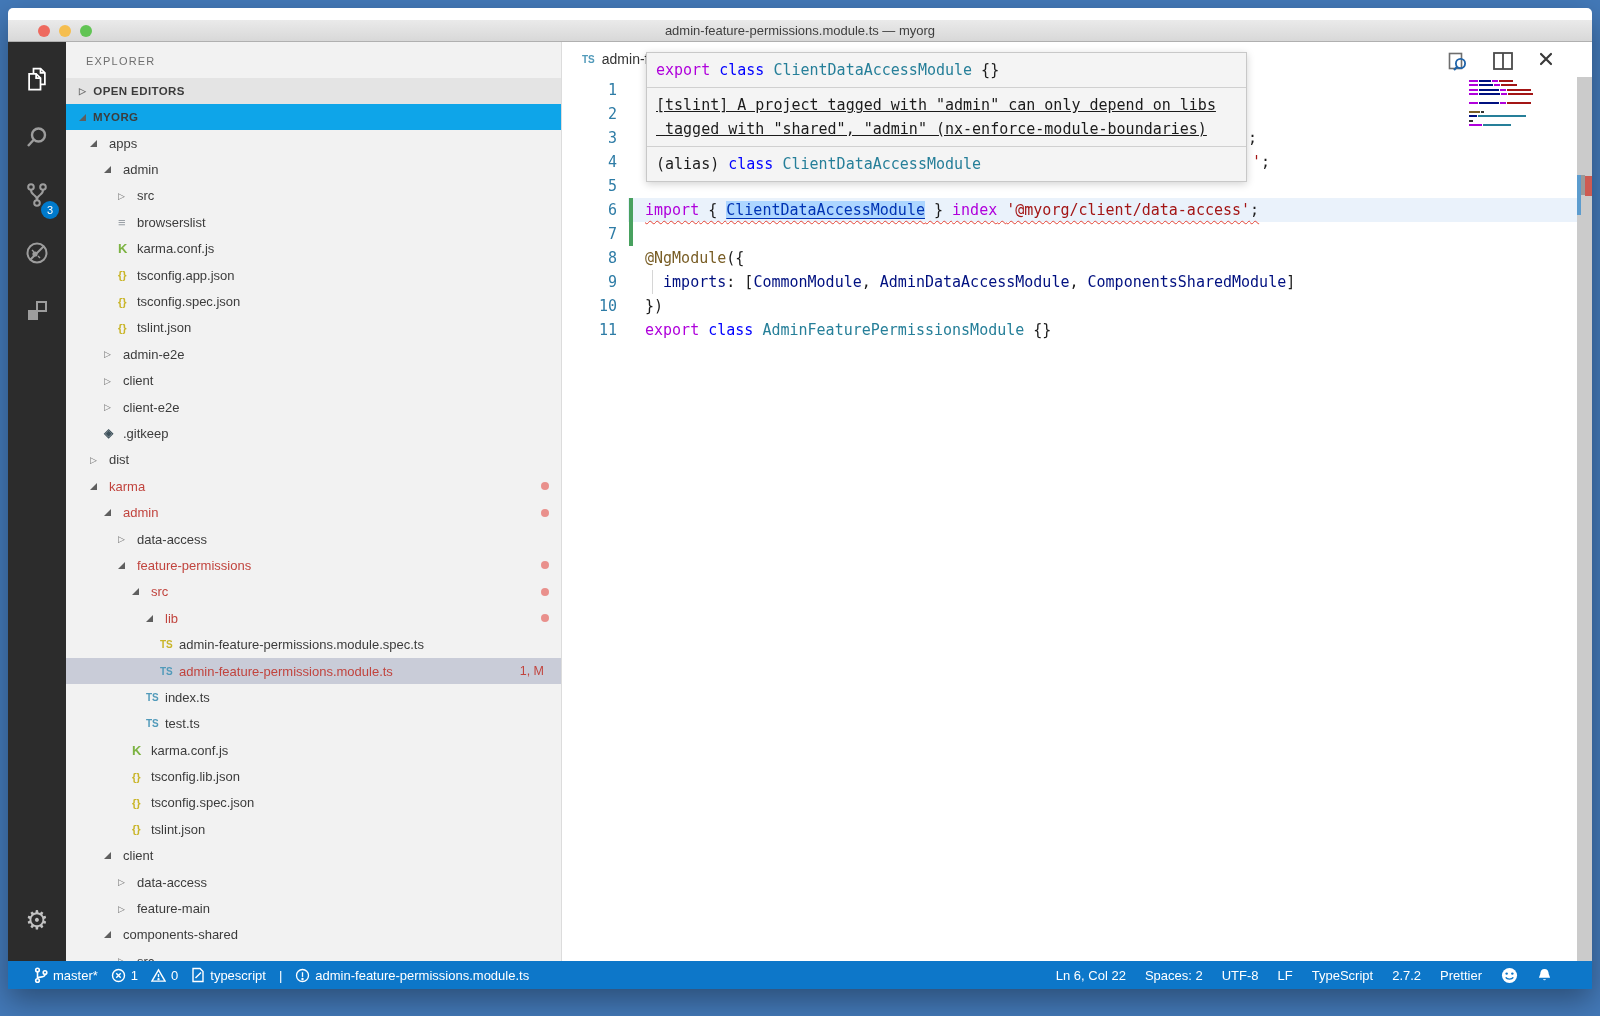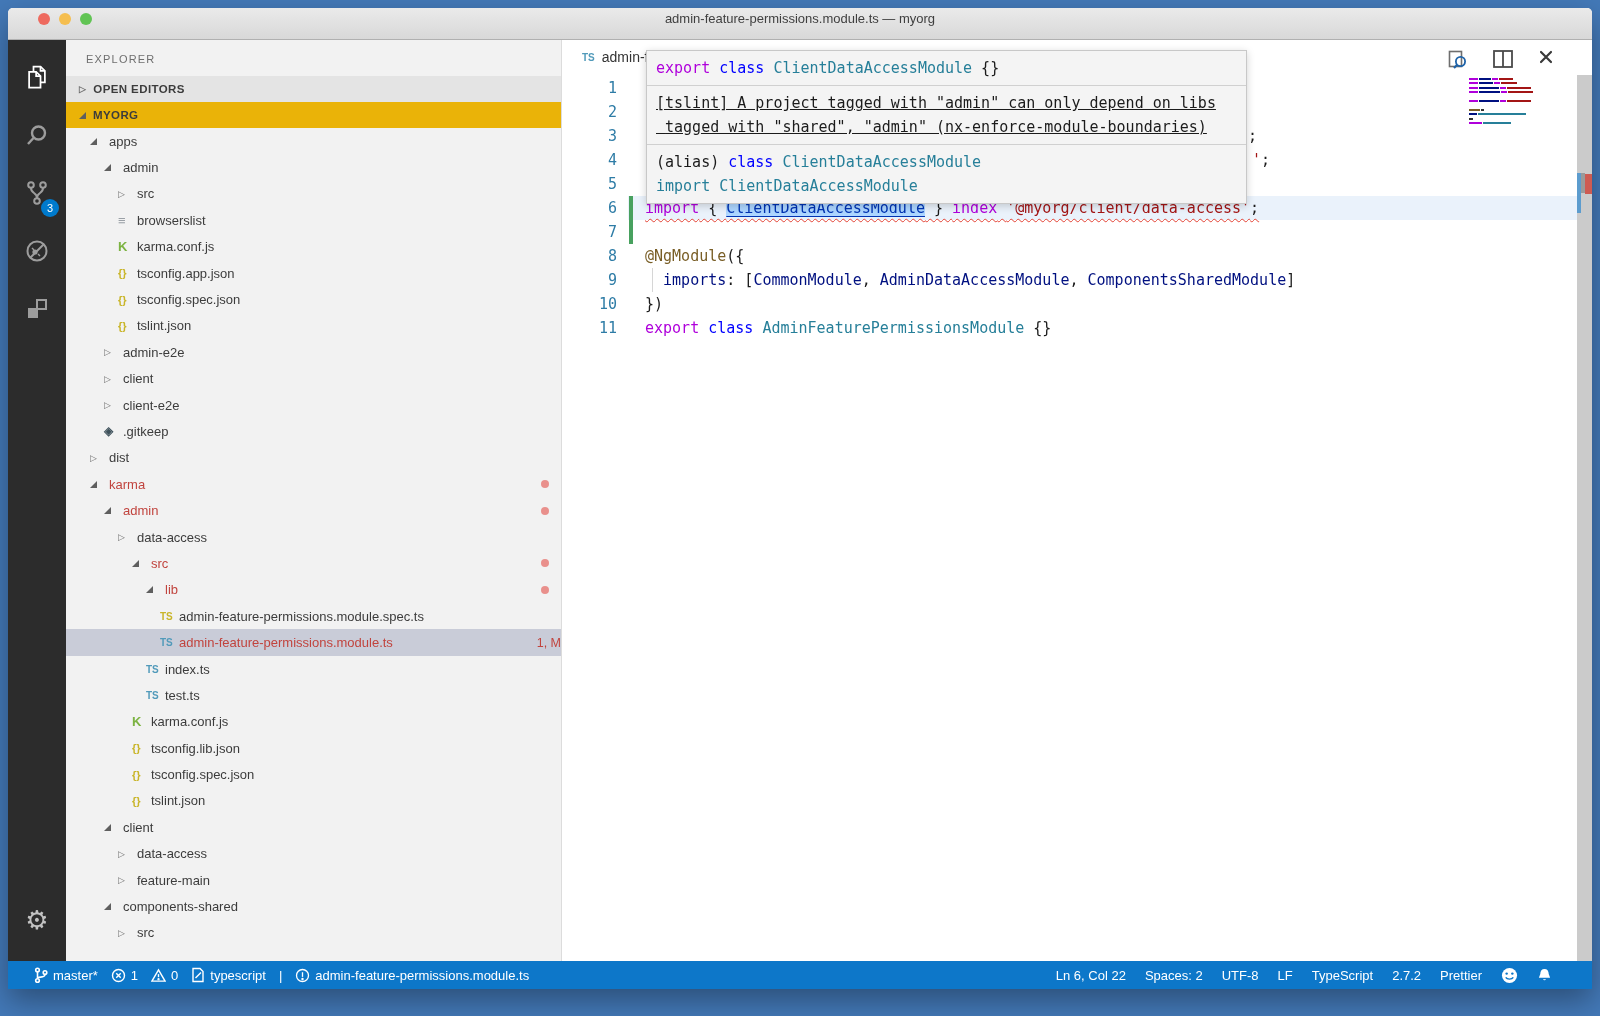--- a/index.html
+++ b/index.html
@@ -2,22 +2,22 @@
 <html><head>
 <meta charset="utf-8">
 <style>
   * { box-sizing: border-box; }
   body { margin:0; width:1600px; height:1016px; background:#4379B8; overflow:hidden;
          font-family:"Liberation Sans", sans-serif; }
   .window { position:absolute; left:8px; top:8px; width:1584px; height:981px;
             border-radius:5px 5px 0 0; overflow:hidden; display:flex; flex-direction:column;
             box-shadow:0 12px 30px rgba(0,0,0,.35); background:#fff; }
   
-  .titlebar { height:32px; flex:none; background:linear-gradient(#EAEAEA,#D8D8D8);
-              border-bottom:1px solid #B0B0B0; position:relative; }
+  .titlebar { height:22px; flex:none; background:linear-gradient(#EAEAEA,#D8D8D8);
+              border-bottom:1px solid #B0B0B0; position:relative;margin-top:12px; }
   #traffic { position:absolute; left:30px; top:5px; display:flex; gap:9px; }
   .tl { width:12px; height:12px; border-radius:50%; }
   .title { text-align:center; font-size:13px; color:#3F3F3F; line-height:21px;
            white-space:nowrap; overflow:hidden; }
   .main { flex:1; display:flex; min-height:0; }
   
   .activitybar { width:58px; flex:none; background:#2C2C2C; display:flex; flex-direction:column;
                  align-items:center; padding-top:10px; }
   .ab-item { width:58px; height:58px; display:flex; align-items:center; justify-content:center;
              position:relative; color:#9D9D9D; cursor:pointer; }
@@ -25,38 +25,38 @@
   .ab-badge { position:absolute; right:7px; bottom:7px; width:18px; height:18px; border-radius:50%;
               color:#fff; font-size:11px; display:flex; align-items:center; justify-content:center; }
   .ab-bottom { margin-top:auto; margin-bottom:12px; }
   .gear { font-size:26px; color:#C2C2C2; line-height:1; }
   
   .sidebar { width:495px; flex:none; background:#F2F2F2; display:flex; flex-direction:column; overflow:hidden; }
   .sb-title { height:36px; line-height:38px; padding-left:20px; font-size:11px; letter-spacing:1.2px; color:#6F6F6F; }
   .sb-header { height:26px; flex:none; display:flex; align-items:center; gap:7px; padding-left:13px;
                font-weight:bold; font-size:11.5px; color:#3C3C3C; letter-spacing:.4px; cursor:pointer; }
   .sb-header.oe { background:#E4E4E4; }
-  .sb-header.root { background:#eab308; }
+  .sb-header.root { background:#0ea5e9; }
   #tree { flex:1; overflow:hidden; }
   .row { height:26.4px; display:flex; align-items:center; position:relative; font-size:13px;
          color:#3C3C3C; cursor:pointer; }
   .row.selected { background:#C9CCD8; }
   .slot { width:19px; flex:none; display:flex; align-items:center; }
   .arrow-col { font-size:9px; color:#707070; }
   .arrow-exp { width:0; height:0; border-left:7px solid transparent; border-bottom:7px solid #5F5F5F; }
   .fi { font-weight:bold; }
   .fi-ts-blue { color:#519ABA; font-size:10px; }
   .fi-ts-yellow { color:#C9B529; font-size:10px; }
   .fi-json { color:#C9B529; font-size:11px; }
   .fi-karma { color:#7CB342; font-size:13px; }
   .fi-lines { color:#9AA0A6; font-size:13px; }
   .fi-git { color:#3E515B; font-size:12px; }
   .lbl.error { color:#C1443E; }
   .dot { position:absolute; right:12px; width:8px; height:8px; border-radius:50%; background:#E9908C; }
-  .badge { position:absolute; right:0; font-size:12.5px; color:#C1443E; }
+  .badge { position:absolute; right:17px; font-size:12.5px; color:#C1443E; }
   
   .editor { flex:1; background:#fff; position:relative; border-left:1px solid #DCDCDC; overflow:hidden; }
   .tab { position:absolute; left:20px; top:0; height:34px; display:flex; align-items:center; gap:7px;
          font-size:14px; color:#333; z-index:1; cursor:pointer; white-space:nowrap; }
   .ed-actions { position:absolute; right:38px; top:9px; display:flex; gap:24px; z-index:40; }
   .ed-actions span { cursor:pointer; }
   .code { position:absolute; left:0; top:36px; right:0; bottom:0; }
   .cl { height:24px; display:flex; position:relative; }
   .cl.cur { background:linear-gradient(90deg, transparent 0 66px, #EAF2FB 66px); }
   .ln { width:55px; flex:none; text-align:right; color:#2E7CA6;
@@ -254,20 +254,27 @@
             </span>
             <span class="lbl error">admin</span>
             <span class="dot"></span>
           </div>
           <div class="row" style="padding-left: 52px;">
             <span class="slot">
               <span class="arrow-col">▷</span>
             </span>
             <span class="lbl">data-access</span>
           </div>
+          <div class="row" style="padding-left: 52px;">
+            <span class="slot">
+              <span class="arrow-exp"></span>
+            </span>
+            <span class="lbl error">feature-permissions</span>
+            <span class="dot"></span>
+          </div>
           <div class="row" style="padding-left: 66px;">
             <span class="slot">
               <span class="arrow-exp"></span>
             </span>
             <span class="lbl error">src</span>
             <span class="dot"></span>
           </div>
           <div class="row" style="padding-left: 80px;">
             <span class="slot">
               <span class="arrow-exp"></span>
@@ -431,21 +438,20 @@
             <span class="gbar"></span>
             <span class="ct"><span class="tk-kw">export</span><span class="tk-def"> </span><span class="tk-blue">class</span><span class="tk-def"> </span><span class="tk-type">AdminFeaturePermissionsModule</span><span class="tk-def"> {}</span></span>
           </div>
         </div>
       <div class="hover">
         <div class="hv-s hv-s1" id="hv1"><span class="tk-kw">export</span><span class="tk-def"> </span><span class="tk-blue">class</span><span class="tk-def"> </span><span class="tk-type">ClientDataAccessModule</span><span class="tk-def"> {}</span></div>
         <div class="hv-s hv-s2">[tslint] A project tagged with "admin" can only depend on libs
  tagged with "shared", "admin" (nx-enforce-module-boundaries)</div>
         <div class="hv-s hv-s3" id="hv3">
             <div><span class="tk-def">(alias) </span><span class="tk-blue">class</span><span class="tk-def"> </span><span class="tk-type">ClientDataAccessModule</span></div>
-            <div><span class="tk-type">import ClientDataAccessModule</span></div>
           </div>
       </div>
       <div class="minimap" id="minimap">
           <div class="mm-row">
             <span class="mm-seg" style="width: 9px; background: rgb(175, 0, 219);"></span>
             <span class="mm-seg" style="width: 12px; background: rgb(0, 16, 128);"></span>
             <span class="mm-seg" style="width: 6px; background: rgb(175, 0, 219);"></span>
             <span class="mm-seg" style="width: 14px; background: rgb(163, 21, 21);"></span>
           </div>
           <div class="mm-row">

